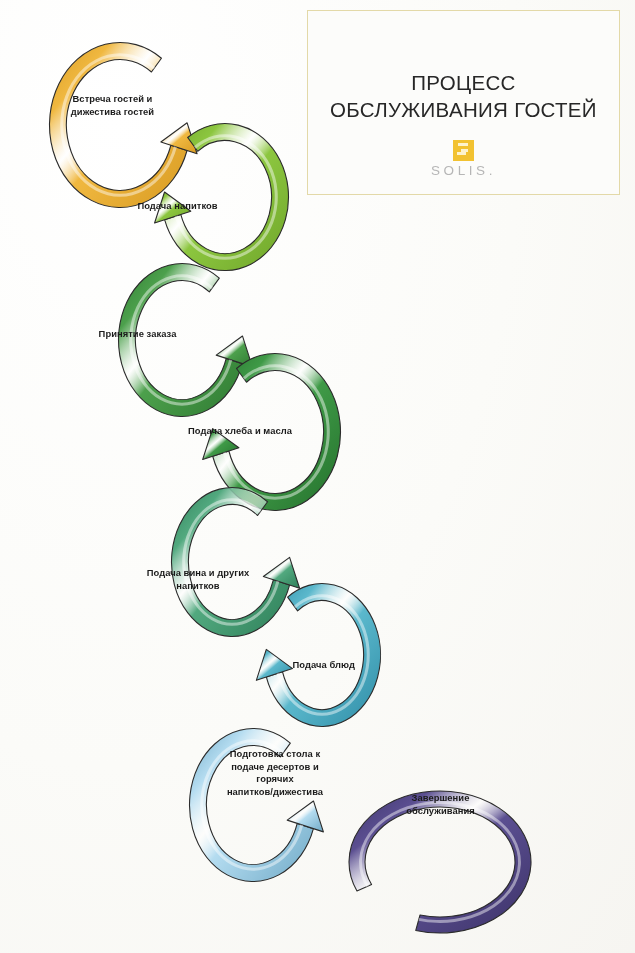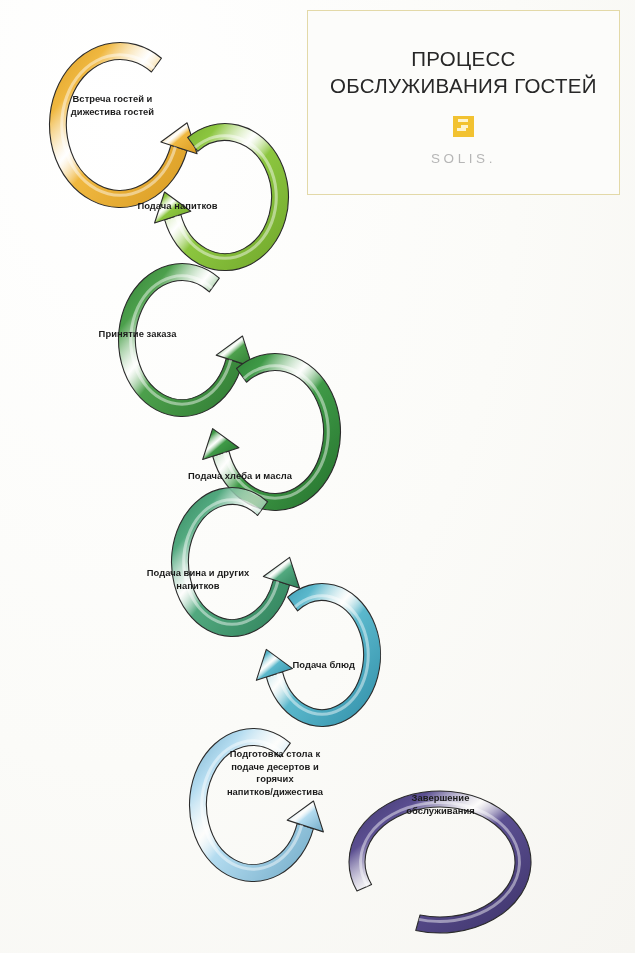--- a/index.html
+++ b/index.html
@@ -20,21 +20,21 @@
 
   
   .title-card{
     position:absolute;
     left:307px;top:10px;width:313px;height:185px;
     border:1px solid #e3d9a8;
     background:#fcfcfa;
     box-sizing:border-box;
     display:flex;flex-direction:column;
     align-items:center;justify-content:flex-start;
-    padding-top:34px;
+    padding-top:58px;
   }
   .title-text{
     font-size:20.5px;
     letter-spacing:.3px;
     color:#272727;
     text-align:center;
     line-height:1.32;
     font-weight:400;
     max-width:285px;
   }
@@ -57,21 +57,21 @@
       linear-gradient(#fdf3cd 0 0) no-repeat;
     background-size:10px 3px, 7px 3px;
     background-position:0 0, 3px 6px;
   }
   .logo-mark::after{
     content:"";
     position:absolute;left:4px;top:12px;
     width:9px;height:3px;background:#fdf3cd;
   }
   .logo-word{
-    margin-top:14px;
+    margin-top:2px;
     font-size:13.5px;
     letter-spacing:3.6px;
     color:#b6b6b6;
     font-weight:400;
   }
 
   
   .step-label{
     position:absolute;
     font-size:9.4px;
@@ -210,21 +210,21 @@
     <span class="logo-mark"></span>
     <span class="logo-word">SOLIS.</span>
   </div>
 </div>
 
 <div id="labels">
     <div class="step-label" style="left: 30px; top: 93px; width: 165px;">Встреча гостей и
 дижестива гостей</div>
     <div class="step-label" style="left: 95px; top: 200px; width: 165px;">Подача напитков</div>
     <div class="step-label" style="left: 55px; top: 328px; width: 165px;">Принятие заказа</div>
-    <div class="step-label" style="left: 150px; top: 425px; width: 180px; margin-top: 45px;">Подача хлеба и масла</div>
+    <div class="step-label" style="left: 150px; top: 425px; width: 180px;">Подача хлеба и масла</div>
     <div class="step-label" style="left: 108px; top: 567px; width: 180px;">Подача вина и других
 напитков</div>
     <div class="step-label" style="left: 190px; top: 659px; width: 165px; text-align: right;">Подача блюд</div>
     <div class="step-label" style="left: 195px; top: 748px; width: 160px;">Подготовка стола к
 подаче десертов и
 горячих
 напитков/дижестива</div>
     <div class="step-label" style="left: 368px; top: 792px; width: 145px;">Завершение
 обслуживания</div>
   </div>

